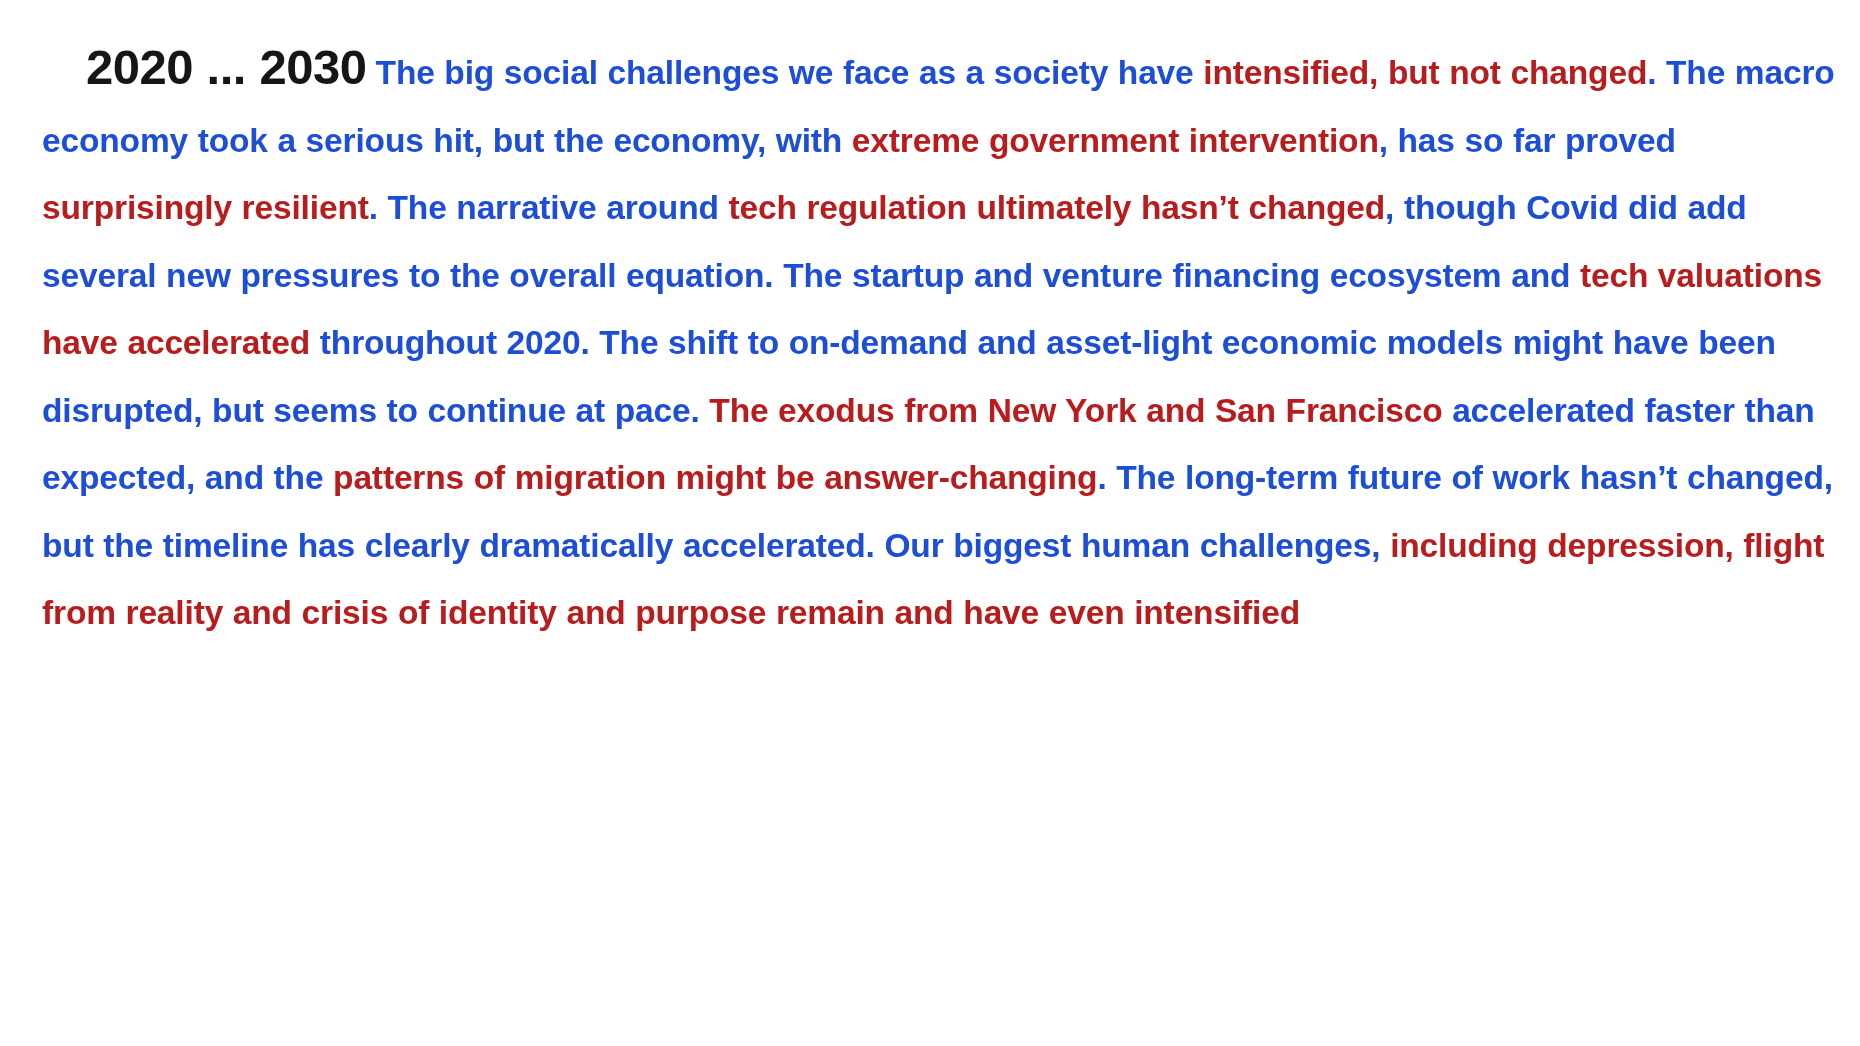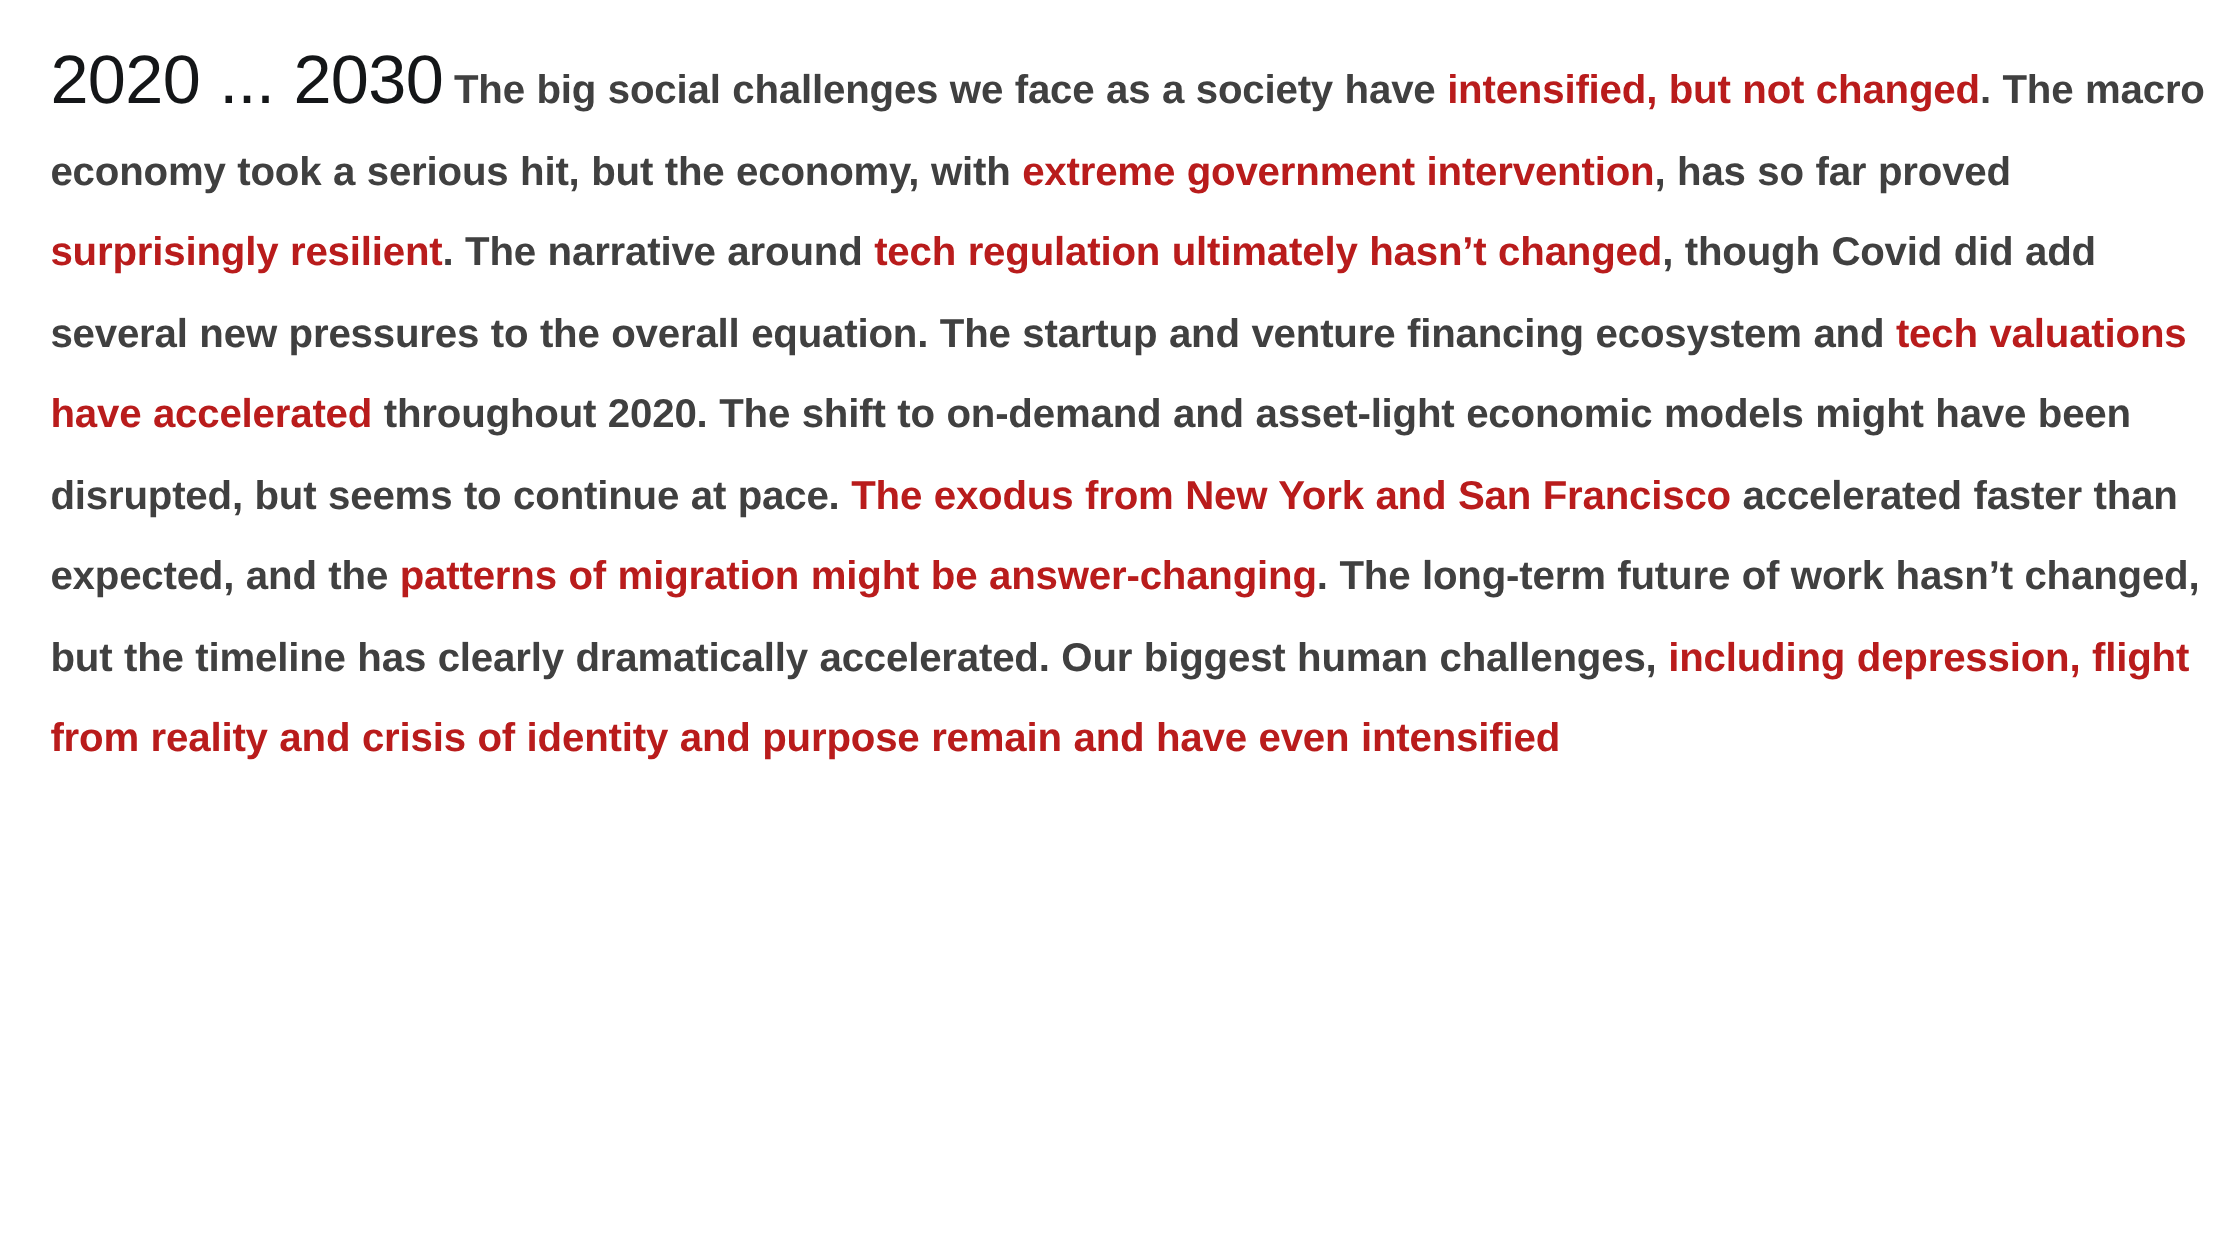--- a/index.html
+++ b/index.html
@@ -31,35 +31,36 @@
     line-height: 67.5px;
     letter-spacing: -0.15px;
     color: #16181a;
     word-spacing: 0.5px;
     text-align: left;
     max-width: 1816px;
   }
 
   .hdr {
     font-family: "Liberation Sans", "DejaVu Sans", sans-serif;
-    font-weight: 400;
-    font-size: 57px;
+    font-weight: 700;
+    font-size: 49px;
     line-height: 67.5px;
     letter-spacing: -0.5px;
     color: #141618;
     margin-right: 9px;
     white-space: nowrap;
+    margin-left: 44px;
   }
 
   .red {
     color: #b91c1c;
   }
 
   .blk {
-    color: #404040;
+    color: #1d4ed8;
   }
 </style>
 </head>
 <body>
 
 <div id="slide">
 
   <p id="prose">
     <span class="hdr">2020 ... 2030</span><span id="runs"><span class="blk">The big social challenges we face as a society have </span><span class="red">intensified, but not changed</span><span class="blk">.  The macro economy took a serious hit, but the economy, with </span><span class="red">extreme government intervention</span><span class="blk">, has so far proved </span><span class="red">surprisingly resilient</span><span class="blk">.  The narrative around </span><span class="red">tech regulation ultimately hasn’t changed</span><span class="blk">, though Covid did add several new pressures to the overall equation.  The startup and venture financing ecosystem and </span><span class="red">tech valuations have accelerated</span><span class="blk"> throughout 2020.  The shift to on-demand and asset-light economic models might have been disrupted, but seems to continue at pace.  </span><span class="red">The exodus from New York and San Francisco</span><span class="blk"> accelerated faster than expected, and the </span><span class="red">patterns of migration might be answer-changing</span><span class="blk">.  The long-term future of work hasn’t changed, but the timeline has clearly dramatically accelerated. Our biggest human challenges, </span><span class="red">including depression, flight from reality and crisis of identity and purpose remain and have even intensified</span></span>
   </p>

